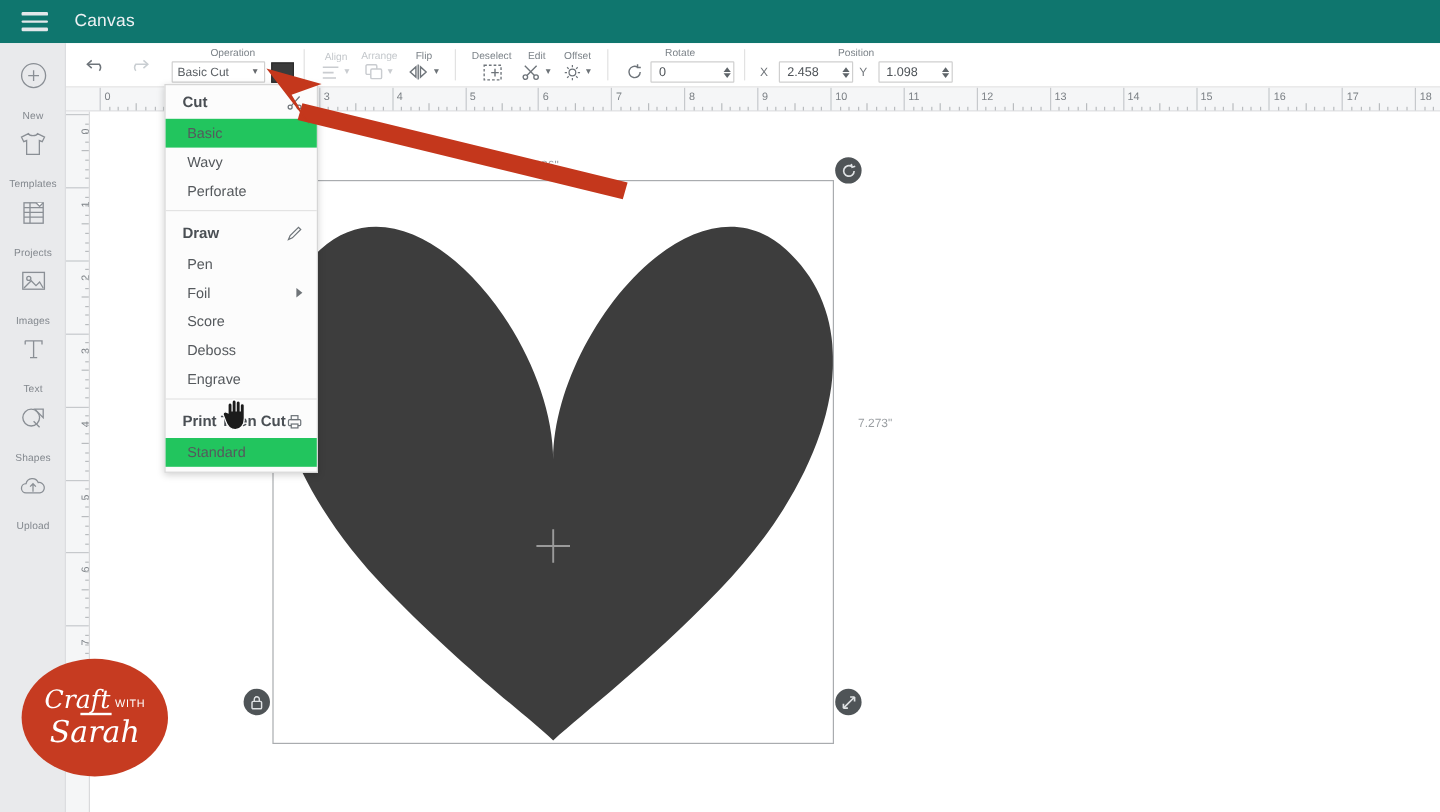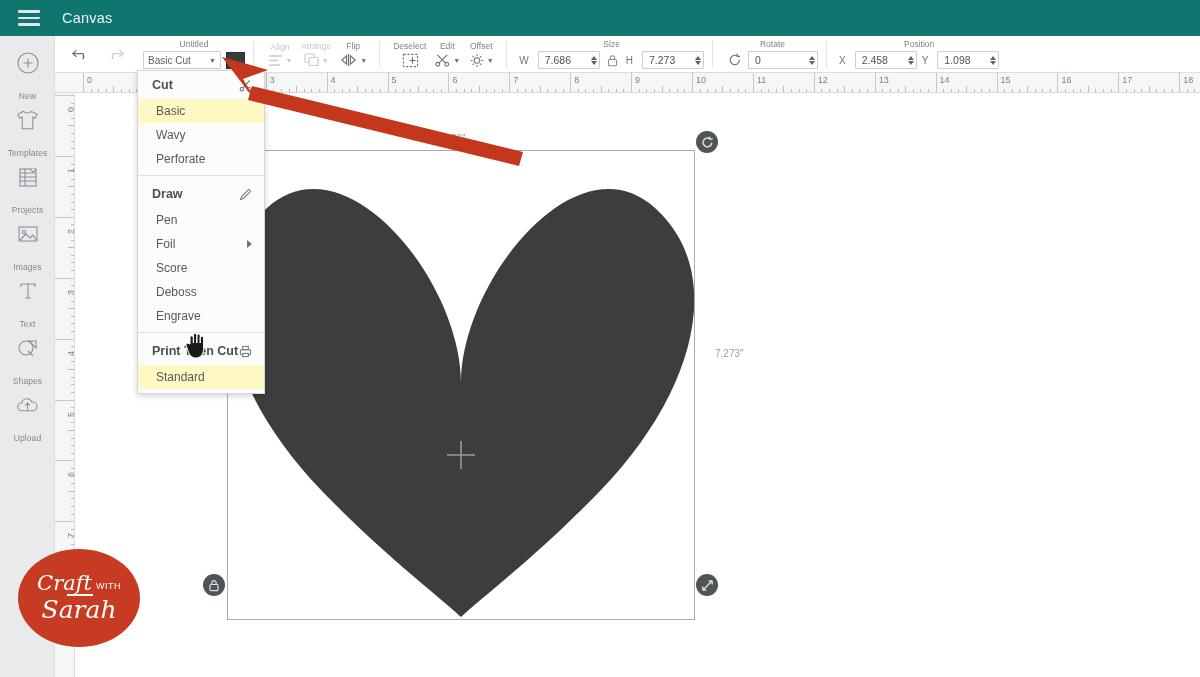--- a/index.html
+++ b/index.html
@@ -131,21 +131,21 @@
   }
   .menu-head {
     display: flex; align-items: center; justify-content: space-between;
     padding: 7px 12px 7px 14px; font-size: 12.5px; color: #4a4f54; font-weight: bold;
   }
   .menu-head .mh-icon { color: #6e7479; display: flex; }
   .menu-item {
     padding: 5px 12px 5px 18px; font-size: 12px; color: #55595d; cursor: pointer;
     display: flex; align-items: center; justify-content: space-between;
   }
-  .menu-item.sel { background: #fef9c3; }
+  .menu-item.sel { background: #22c55e; }
   .menu-sep { height: 1px; background: #e3e3e3; margin: 4px 0; }
   .submenu-arrow { width:0;height:0;border-top:4px solid transparent;border-bottom:4px solid transparent;border-left:5px solid #6f7478; }
 
   
   .arrow-svg { position: absolute; left: 0; top: 0; width: 1200px; height: 677px; pointer-events: none; z-index: 60; }
 
   
   .cursor-hand { position: absolute; left: 184px; top: 330px; z-index: 70; }
 
   
@@ -258,21 +258,21 @@
         <path d="M6 3 L2 6.5 L6 10"></path>
         <path d="M2.5 6.5 H13 a5 5 0 0 1 0 6"></path>
       </svg>
       <svg width="20" height="14" viewBox="0 0 22 14" fill="none" stroke="#c9ced2" stroke-width="1.4">
         <path d="M16 3 L20 6.5 L16 10"></path>
         <path d="M19.5 6.5 H9 a5 5 0 0 0 0 6"></path>
       </svg>
     </div>
 
     <div class="tgroup div op-wrap" style="padding-left:6px;">
-      <div class="tlabel">Untitled</div>
+      <div class="tlabel">Operation</div>
       <div class="op-row">
         <div class="op-select">
           <span>Basic Cut</span>
           <span class="oc">▼</span>
         </div>
         <div class="swatch"></div>
       </div>
     </div>
 
     <div class="tgroup div">
@@ -336,47 +336,20 @@
         <div class="tglyph">
           <svg width="16" height="15" viewBox="0 0 16 16" fill="none" stroke="#6e747a" stroke-width="1.1">
             <circle cx="8" cy="8" r="3"></circle>
             <path d="M8 1.2v2M8 12.8v2M1.2 8h2M12.8 8h2M3.3 3.3l1.4 1.4M11.3 11.3l1.4 1.4M12.7 3.3l-1.4 1.4M4.7 11.3l-1.4 1.4"></path>
           </svg>
           <span class="caret">▼</span>
         </div>
       </div>
     </div>
 
-    <div class="tgroup div op-wrap" style="padding-left:12px;">
-      <div class="tlabel">Size</div>
-      <div class="size-row">
-        <span class="fld-prefix">W</span>
-        <div class="numfield">
-          <input type="text" value="7.686" style="">
-          <span class="spin">
-              <i class="up"></i>
-              <i class="dn"></i>
-            </span>
-        </div>
-        <span class="lock-mini">
-          <svg width="11" height="13" viewBox="0 0 11 13" fill="none" stroke="#8a9096" stroke-width="1.1">
-            <rect x="1.5" y="5.5" width="8" height="6.2" rx="1"></rect>
-            <path d="M3.4 5.5 V3.8 a2.1 2.1 0 0 1 4.2 0 V5.5"></path>
-          </svg>
-        </span>
-        <span class="fld-prefix">H</span>
-        <div class="numfield">
-          <input type="text" value="7.273" style="">
-          <span class="spin">
-              <i class="up"></i>
-              <i class="dn"></i>
-            </span>
-        </div>
-      </div>
-    </div>
 
     <div class="tgroup div op-wrap" style="padding-left:14px;">
       <div class="tlabel">Rotate</div>
       <div class="size-row">
         <span class="lock-mini">
           <svg width="14" height="14" viewBox="0 0 14 14" fill="none" stroke="#6e747a" stroke-width="1.2">
             <path d="M11.5 7 a4.7 4.7 0 1 1 -2.2 -4"></path>
             <path d="M9.3 0.5 L9.3 3.3 L12 3.3"></path>
           </svg>
         </span>

